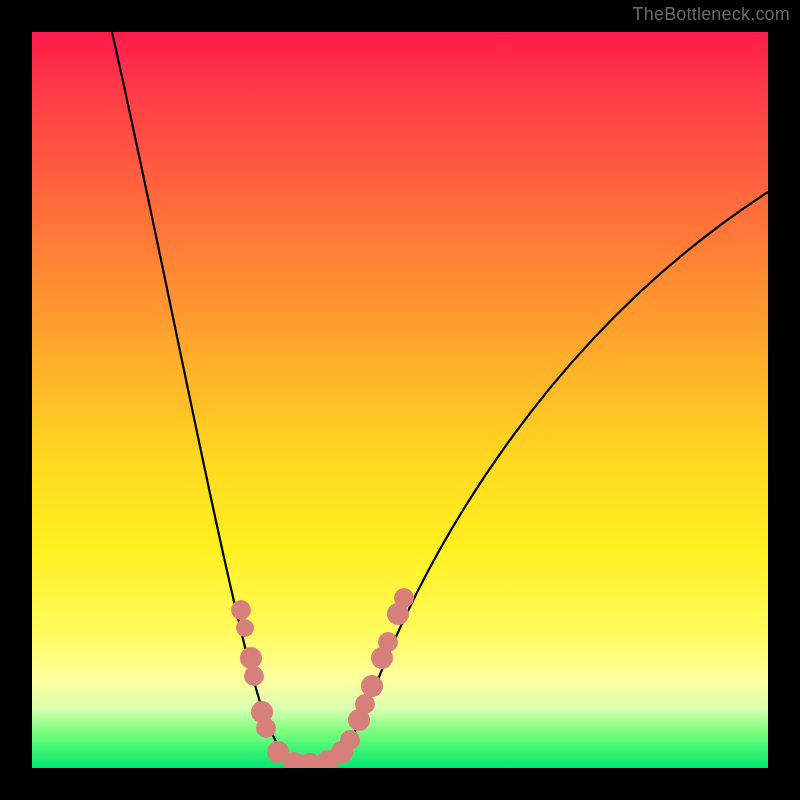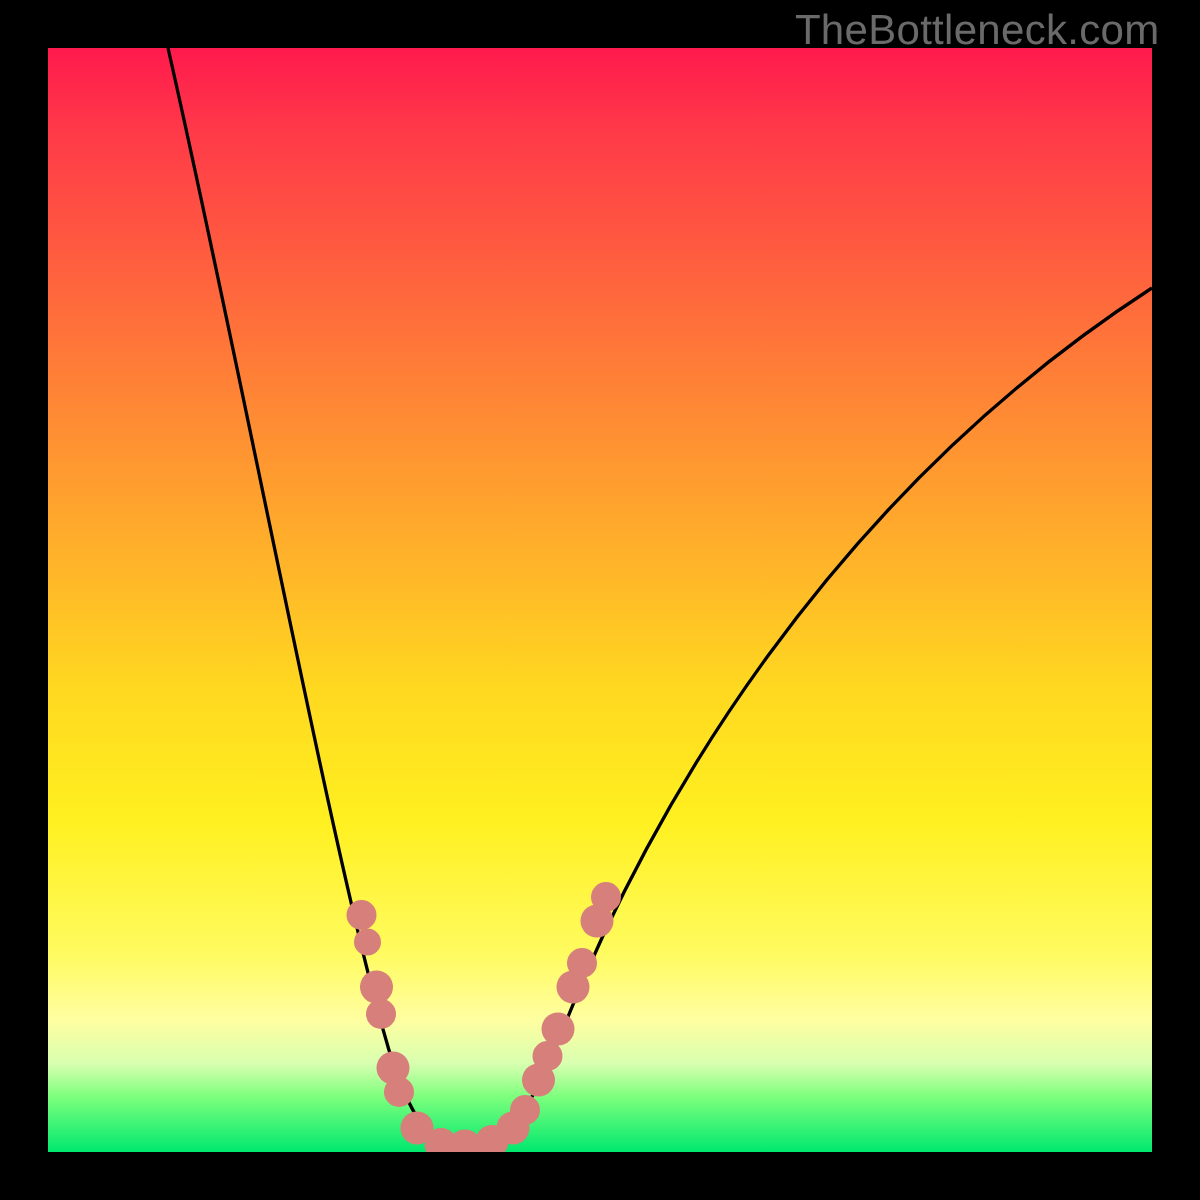--- a/index.html
+++ b/index.html
@@ -41,23 +41,23 @@
       #fffb60 82%,
       #fffea0 88%,
       #d8ffb0 92%,
       #7dff7d 95%,
       #00e86e 100%
     );
   }
   .watermark {
     position: absolute;
     top: 4px;
-    right: 27px;
+    right: 10px;
     color: #6a6a6a;
-    font-size: 28px;
+    font-size: 18px;
     font-weight: 500;
     letter-spacing: 0.2px;
     user-select: none;
   }
   svg.curves {
     position: absolute;
     inset: 0;
   }
   .curve-line {
     fill: none;

